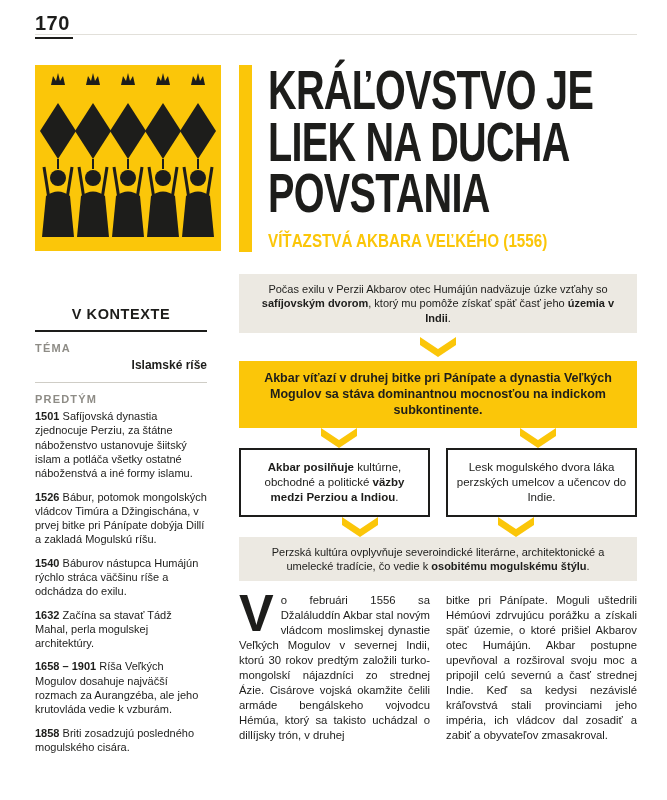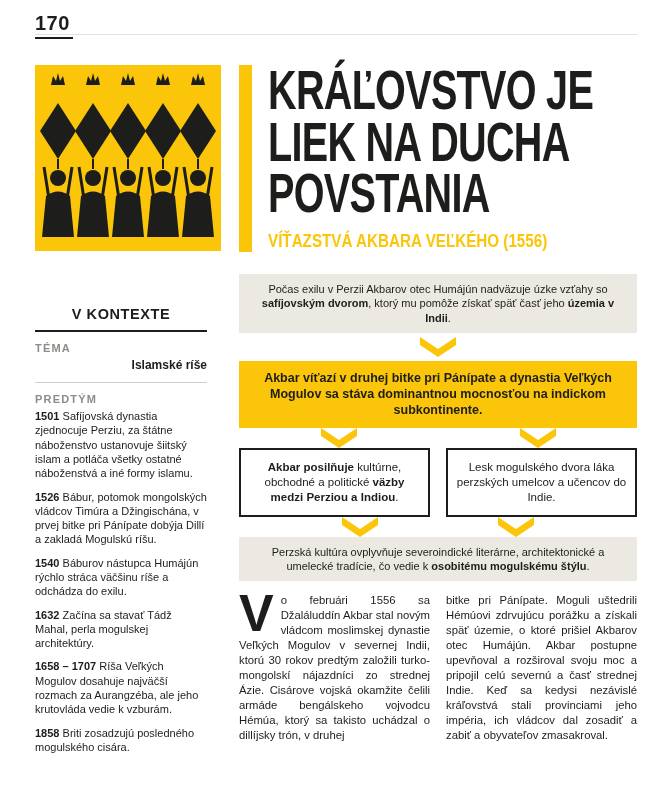--- a/index.html
+++ b/index.html
@@ -140,21 +140,21 @@
       
       <div class="ctx">
         <div class="ctx-head">V KONTEXTE</div>
         <div class="ctx-label">TÉMA</div>
         <div class="ctx-theme">Islamské ríše</div>
         <div class="ctx-label">PREDTÝM</div>
         <p><b>1501</b> <span>Safíjovská dynastia zjednocuje Perziu, za štátne náboženstvo ustanovuje šiitský islam a potláča všetky ostatné náboženstvá a iné formy islamu.</span></p>
         <p><b>1526</b> <span>Bábur, potomok mongolských vládcov Timúra a Džingischána, v prvej bitke pri Pánípate dobýja Dillí a zakladá Mogulskú ríšu.</span></p>
         <p><b>1540</b> <span>Báburov nástupca Humájún rýchlo stráca väčšinu ríše a odchádza do exilu.</span></p>
         <p><b>1632</b> <span>Začína sa stavať Tádž Mahal, perla mogulskej architektúry.</span></p>
-        <p><b>1658 – 1707</b> <span>Ríša Veľkých Mogulov dosahuje najväčší rozmach za Aurangzéba, ale jeho krutovláda vedie k vzburám.</span></p>
+        <p><b>1658 – 1901</b> <span>Ríša Veľkých Mogulov dosahuje najväčší rozmach za Aurangzéba, ale jeho krutovláda vedie k vzburám.</span></p>
         <p><b>1858</b> <span>Briti zosadzujú posledného mogulského cisára.</span></p>
       </div>
     </div>
 
     <div class="right-col">
 
       <div class="title-block">
         <div class="title-line">KRÁĽOVSTVO JE</div>
         <div class="title-line">LIEK NA DUCHA</div>
         <div class="title-line">POVSTANIA</div>

